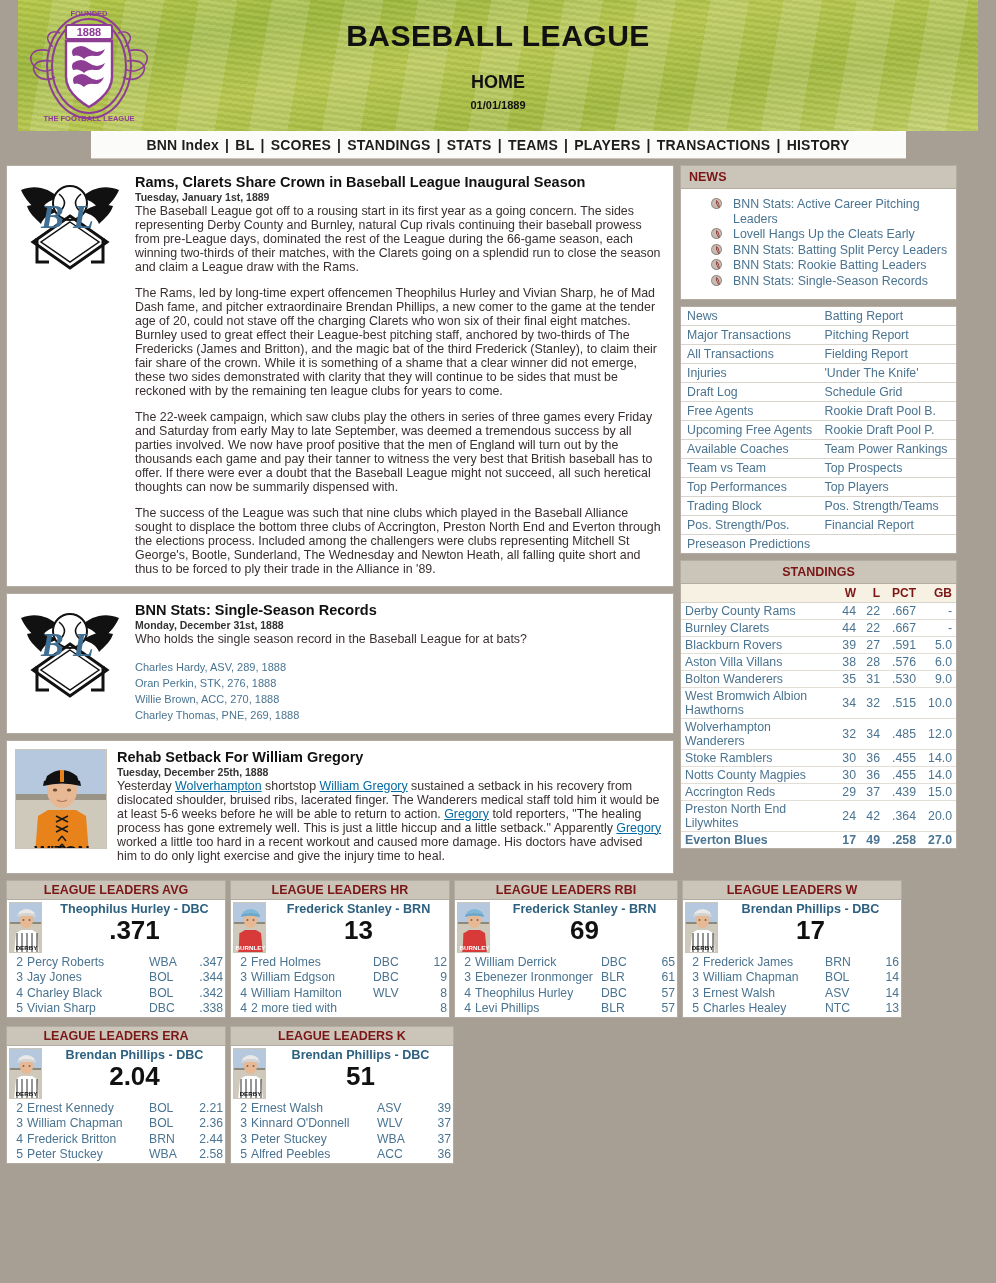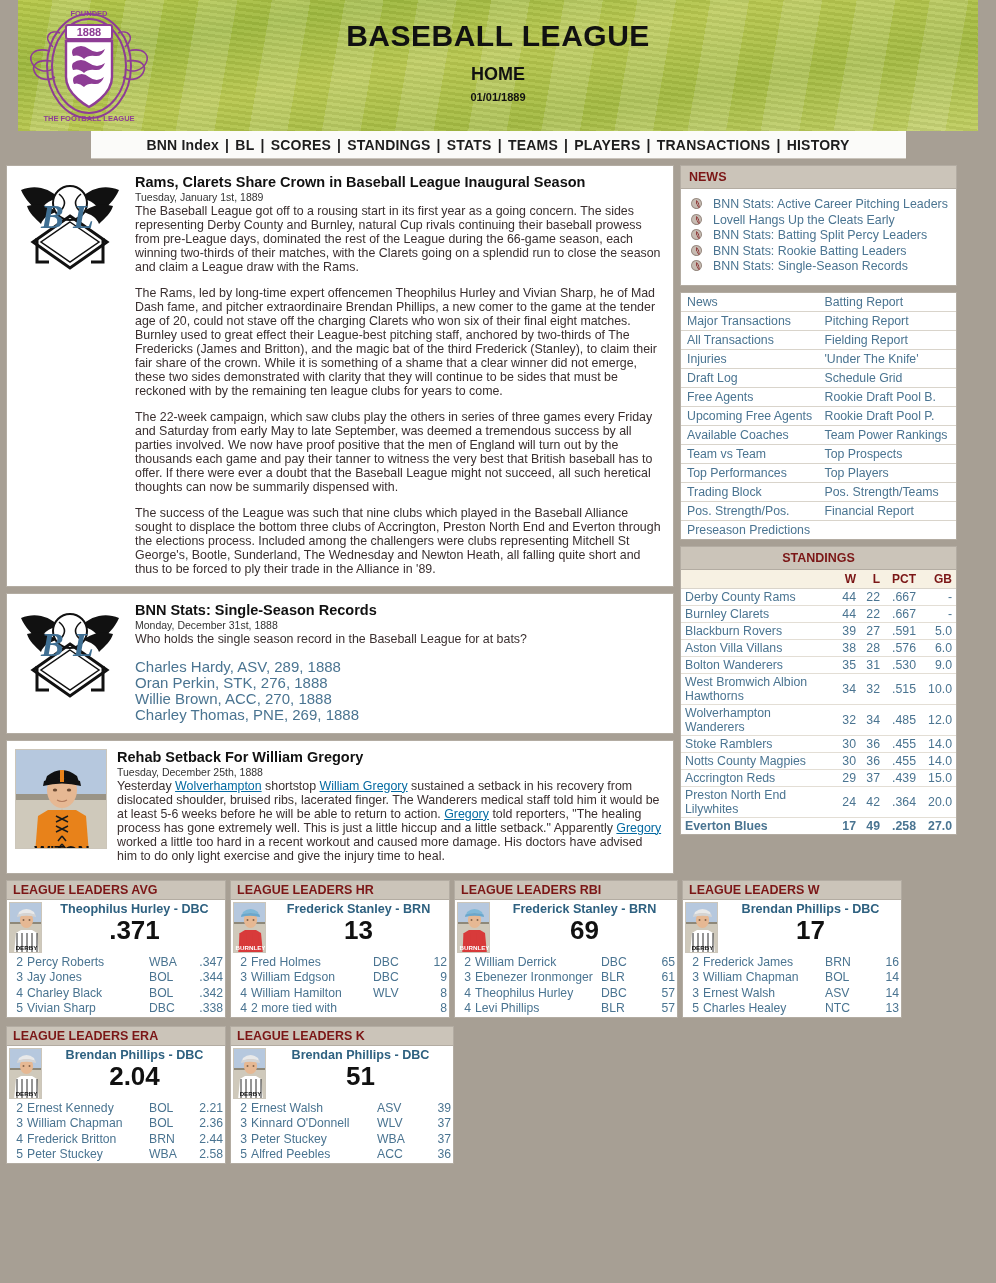--- a/index.html
+++ b/index.html
@@ -42,21 +42,21 @@
   }
   #header-titles {
     position:absolute; left:0; right:0; top:20px;
     text-align:center; z-index:2;
   }
   #league-title {
     font-size: 30px; font-weight: bold; letter-spacing: .5px;
     color:#111; line-height: 1.05;
   }
   #page-subtitle {
-    font-size: 18px; font-weight: bold; color:#111; margin-top:12px;
+    font-size: 18px; font-weight: bold; color:#111; margin-top:20px;
   }
   #page-date {
     font-size: 11px; font-weight: bold; color:#111; margin-top:6px;
   }
 
   
   #navbar {
     width: 815px; margin: 0 auto;
     background:#fbfbf9;
     height: 28px;
@@ -86,28 +86,28 @@
     border:1px solid #b3aca2;
     padding: 8px 10px 10px 8px;
     margin-bottom: 6px;
   }
   .article { display:flex; gap:10px; }
   .art-logo { width:110px; flex:0 0 110px; padding-top:2px; }
   .art-body { flex:1; min-width:0; }
   .art-title {
     font-size:14.5px; font-weight:bold; color:#111; margin:0 0 1px 0;
   }
-  .art-date { font-size:10.5px; font-weight:normal; color:#333; margin-bottom:1px; }
+  .art-date { font-size:10.5px; font-weight:bold; color:#333; margin-bottom:1px; }
   .art-p {
     font-size:12.4px; color:#3a2f2f; line-height:14px; margin:0 0 12px 0;
     text-align:left;
   }
   .art-p:last-child { margin-bottom:0; }
   .lnk { color:#0369a1;text-decoration:underline; }
-  .recline { font-size:15px; color:#4a7491; line-height:16px; }
+  .recline { font-size:11px; color:#4a7491; line-height:16px; }
   .q { font-size:12.4px; color:#3a2f2f; line-height:14.6px; margin-bottom:12px;}
 
   .player-photo {
     width:92px; height:100px; flex:0 0 92px;
     border:1px solid #ccc6ba;
     overflow:hidden; position:relative;
     background:linear-gradient(180deg,#b9cbe0 0%,#aec1d8 38%,#d7d2c6 39%,#cfc9bb 100%);
   }
 
   
@@ -118,21 +118,21 @@
   }
   .panel-head {
     background:#cbc4b9;
     color:#7b1616;
     font-weight:bold;
     font-size:12.5px;
     padding:4px 8px;
     border-bottom:1px solid #b3aca2;
   }
   .panel-head.center { text-align:center; }
-  .news-list { list-style:none; margin:0; padding:8px 8px 10px 8px; }
+  .news-list { list-style:none; margin:0; padding:8px 8px 10px 28px; }
   .news-list li {
     position:relative; padding-left:24px; margin-bottom:1px;
     font-size:12.4px; line-height:14.5px; color:#4a7491;
   }
   .ball-icon {
     position:absolute; left:2px; top:1px;
     width:11px; height:11px; border-radius:50%;
     background:#c7bcb3;
     border:1px solid #9a8d84;
     display:inline-block;
@@ -175,21 +175,21 @@
     width:996px; padding: 0 6px;
     display:flex; flex-wrap:wrap; gap:4px;
   }
   .lbox {
     width:220px; border:1px solid #b3aca2; background:#fff;
     margin-bottom:4px;
   }
   .lbox.wide { width:224px; }
   .lbox-head {
     background:#cbc4b9; color:#7b1616; font-weight:bold; font-size:12.5px;
-    padding:2px 6px; border-bottom:1px solid #b3aca2;
+    padding:2px 6px; border-bottom:1px solid #b3aca2;text-align:center;
   }
   .lbox-top { display:flex; }
   .lbox-photo {
     width:33px; height:51px; flex:0 0 33px; margin:2px;
     border:1px solid #ccc6ba; overflow:hidden; position:relative;
     background:linear-gradient(180deg,#b9cbe0 0%,#aec1d8 40%,#d8d3c7 41%,#cfc9bb 100%);
   }
   .lbox-main { flex:1; text-align:center; padding-top:2px; }
   .lbox-name { font-size:12.6px; font-weight:bold; color:#2e6180; }
   .lbox-val { font-size:26px; font-weight:bold; color:#111; line-height:28px; }

